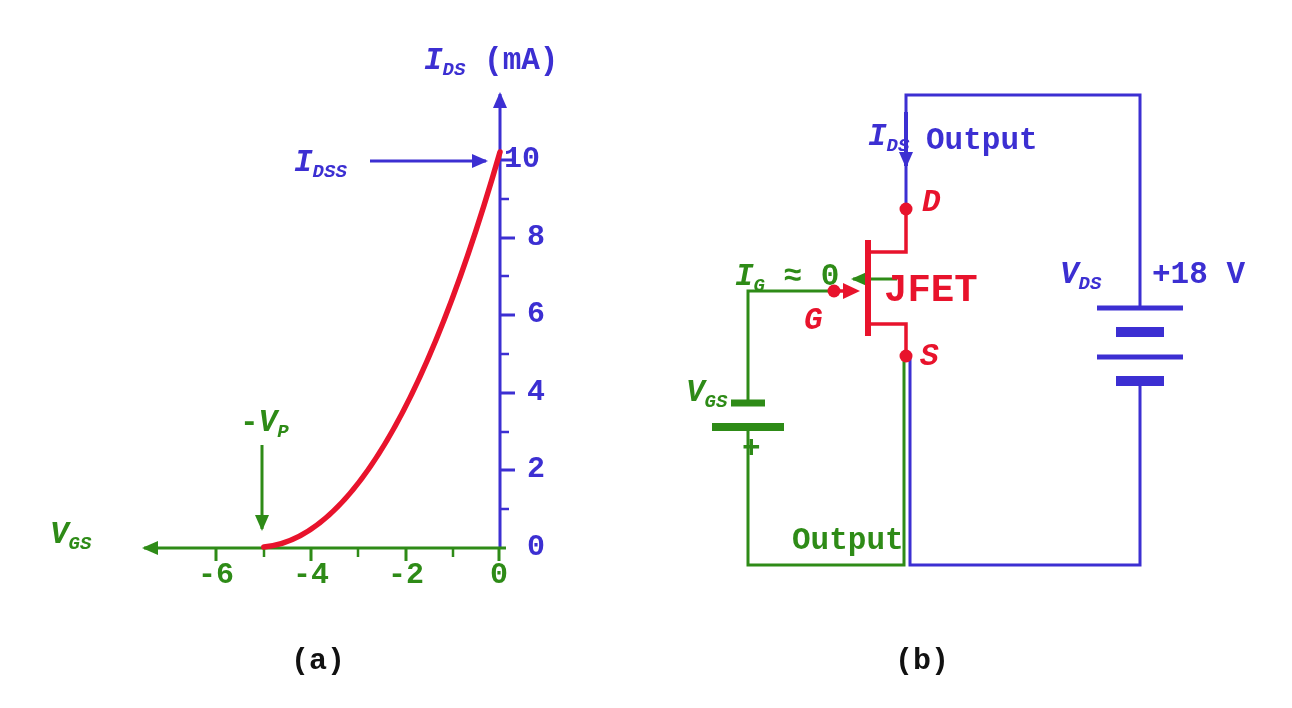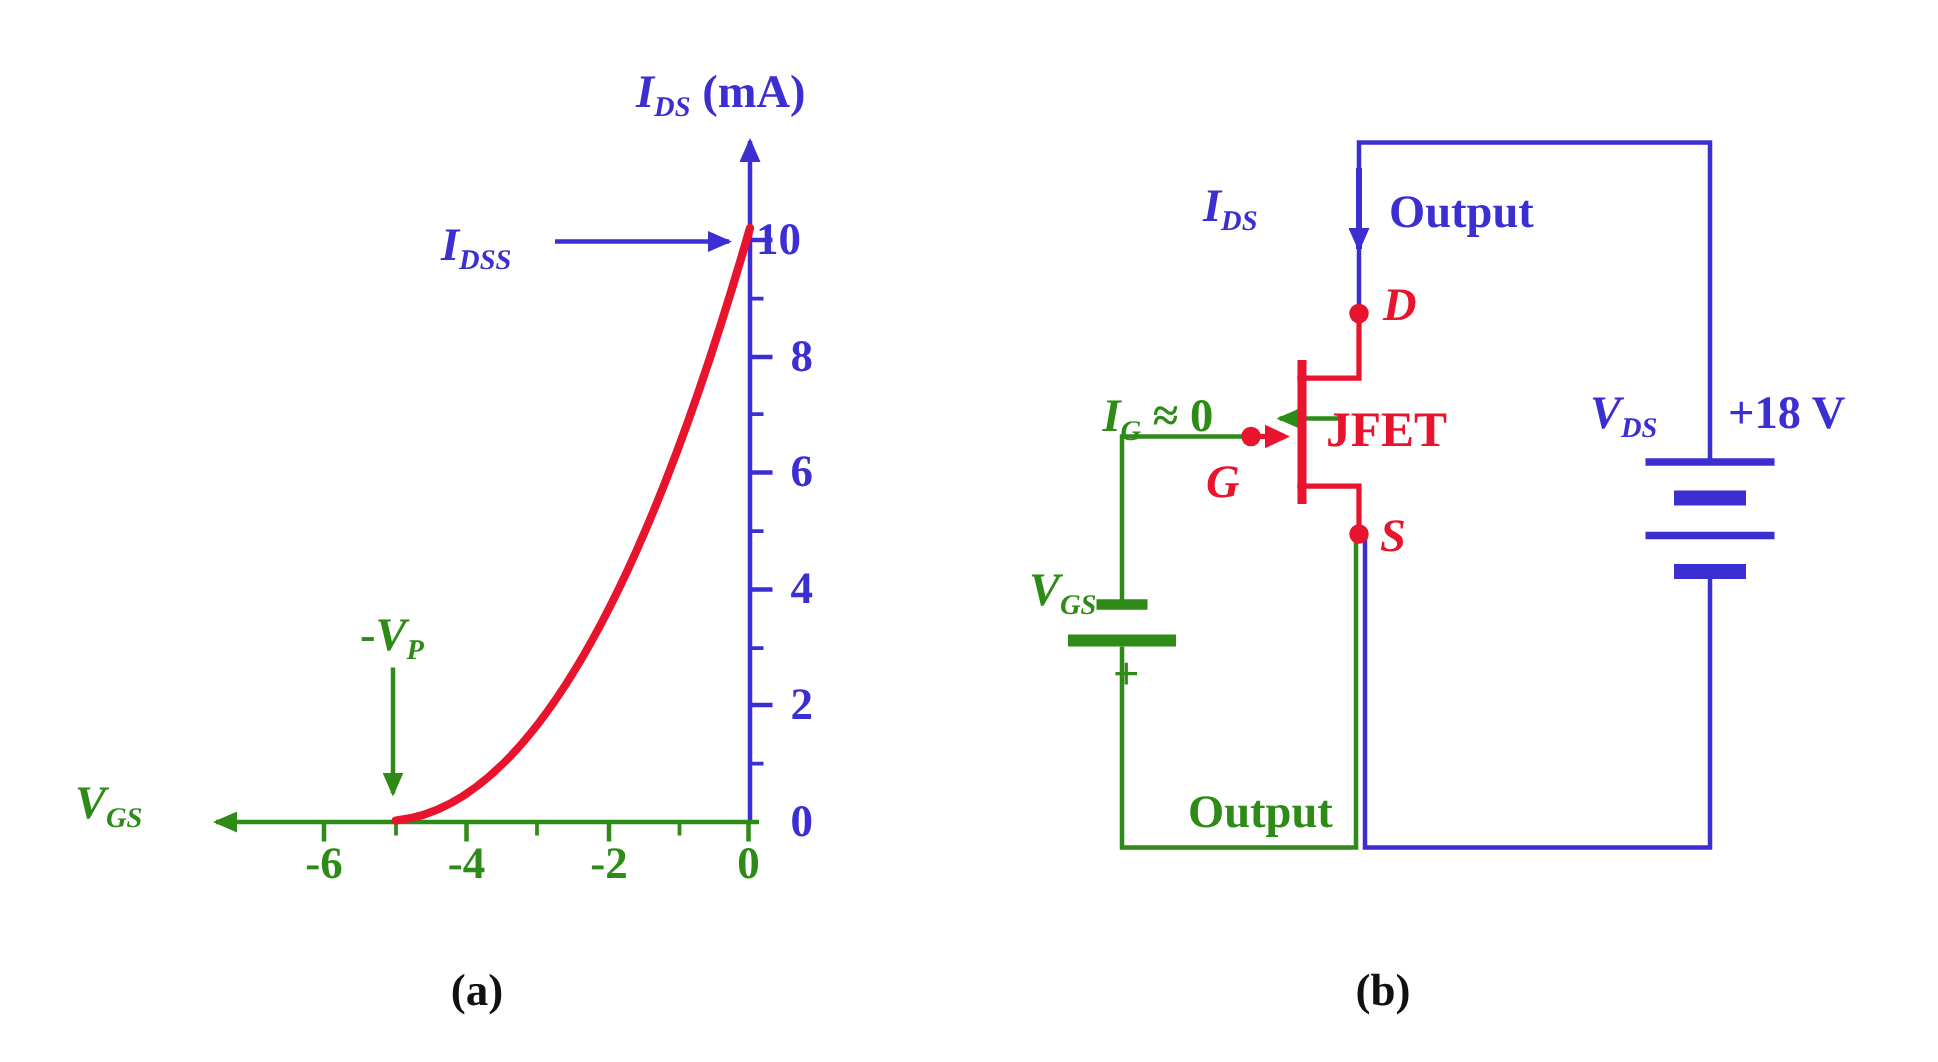--- a/index.html
+++ b/index.html
@@ -1,18 +1,18 @@
 <!DOCTYPE html>
 <html><head>
 <meta charset="utf-8">
 <style>
   html,body { margin:0; padding:0; background:#ffffff; }
   .stage {
     position:relative; width:1292px; height:708px; background:#ffffff;
-    font-family:Liberation Serif, serif; overflow:hidden;
+    font-family:Liberation Mono, monospace; overflow:hidden;
   }
   svg.draw { position:absolute; left:0; top:0; width:1292px; height:708px; }
   .lbl {
     position:absolute; font-weight:bold; font-size:31px; line-height:1.08;
     white-space:nowrap;
   }
   .lbl .it { font-style:italic; }
   .lbl sub {
     font-style:italic; font-weight:bold; font-size:19px;
     vertical-align:-0.32em; line-height:0;
@@ -118,31 +118,31 @@
   <div class="tick blue" style="left:527px; top:454px;">2</div>
   <div class="tick blue" style="left:527px; top:532px;">0</div>
 
   <div class="tick green cx" style="left:216px; top:560px;">-6</div>
   <div class="tick green cx" style="left:311px; top:560px;">-4</div>
   <div class="tick green cx" style="left:406px; top:560px;">-2</div>
   <div class="tick green cx" style="left:499px; top:560px;">0</div>
 
   <div class="cap" style="left:318px; top:644px;">(a)</div>
 
-  <div class="lbl blue" style="left:802px; top:120px;">
+  <div class="lbl blue" style="left:868px; top:120px;">
     <span class="it">I</span><sub>DS</sub>
   </div>
 
   <div class="lbl blue" style="left:926px; top:124px;">Output</div>
 
   <div class="lbl green" style="left:735px; top:260px;">
     <span class="it">I</span><sub>G</sub><span> ≈ 0</span>
   </div>
 
-  <div class="lbl red" style="left:884px; top:270px; font-size:33px;">JFET</div>
+  <div class="lbl red" style="left:884px; top:270px; font-size:39px;">JFET</div>
 
   <div class="lbl red it" style="left:922px; top:186px; font-style:italic;">D</div>
   <div class="lbl red it" style="left:804px; top:304px; font-style:italic;">G</div>
   <div class="lbl red it" style="left:920px; top:340px; font-style:italic;">S</div>
 
   <div class="lbl blue" style="left:1044px; top:258px;margin-left:16px;">
     <span class="it">V</span><sub>DS</sub>
   </div>
   <div class="lbl blue" style="left:1108px; top:258px;margin-left:44px;">+18 V</div>
 

